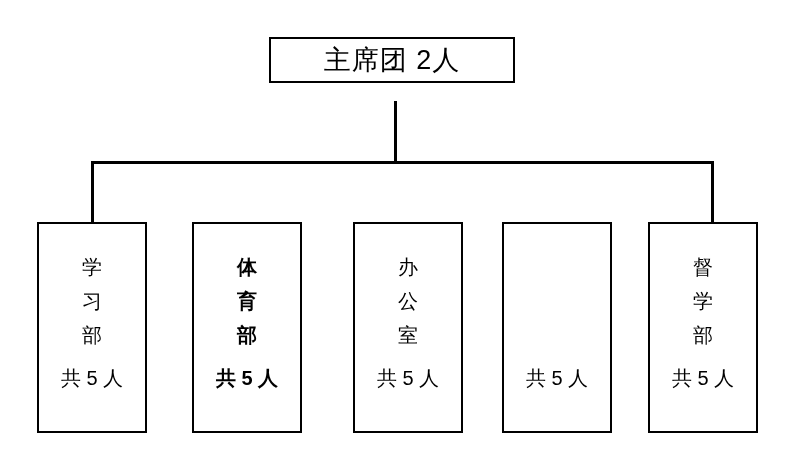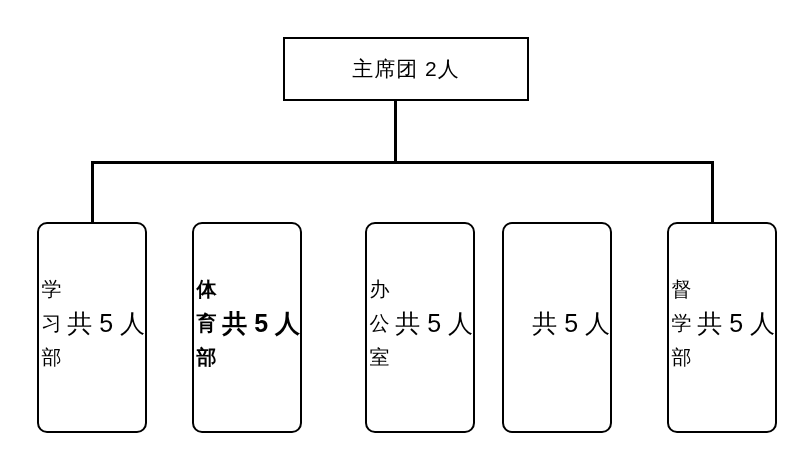--- a/index.html
+++ b/index.html
@@ -16,56 +16,55 @@
     overflow: hidden;
     color: #000000;
   }
   .node {
     position: absolute;
     box-sizing: border-box;
     border: 2px solid #000000;
     background: #ffffff;
   }
   .root-node {
-    left: 283px;
+    left: 269px;
     top: 37px;
     width: 246px;
-    height: 64px;
+    height: 46px;
     display: flex;
     align-items: center;
     justify-content: center;
-    font-size: 21px;
+    font-size: 27px;
     letter-spacing: 1px;
   }
   .dept-node {
     top: 222px;
     width: 110px;
     height: 211px;
     display: flex;
-    flex-direction: row;
+    flex-direction: column;
     align-items: center;
     padding: 26px 0 36px 0;
-    border-radius: 10px;
   }
   .dept-node.d0 { left: 37px;  }
   .dept-node.d1 { left: 192px; font-weight: bold; }
-  .dept-node.d2 { left: 365px; }
+  .dept-node.d2 { left: 353px; }
   .dept-node.d3 { left: 502px; }
-  .dept-node.d4 { left: 667px; }
+  .dept-node.d4 { left: 648px; }
   .dept-name {
     font-size: 20px;
     line-height: 34px;
     width: 1.25em;
     margin: 0 auto;
     text-align: center;
     word-break: break-all;
   }
   .dept-spacer { flex: 1 1 auto; }
   .dept-count {
-    font-size: 25px;
+    font-size: 20px;
     line-height: 34px;
     white-space: nowrap;
     text-align: right;
   }
   .connector {
     position: absolute;
     background: #000000;
   }
   .conn-stem {
     left: 394px;

